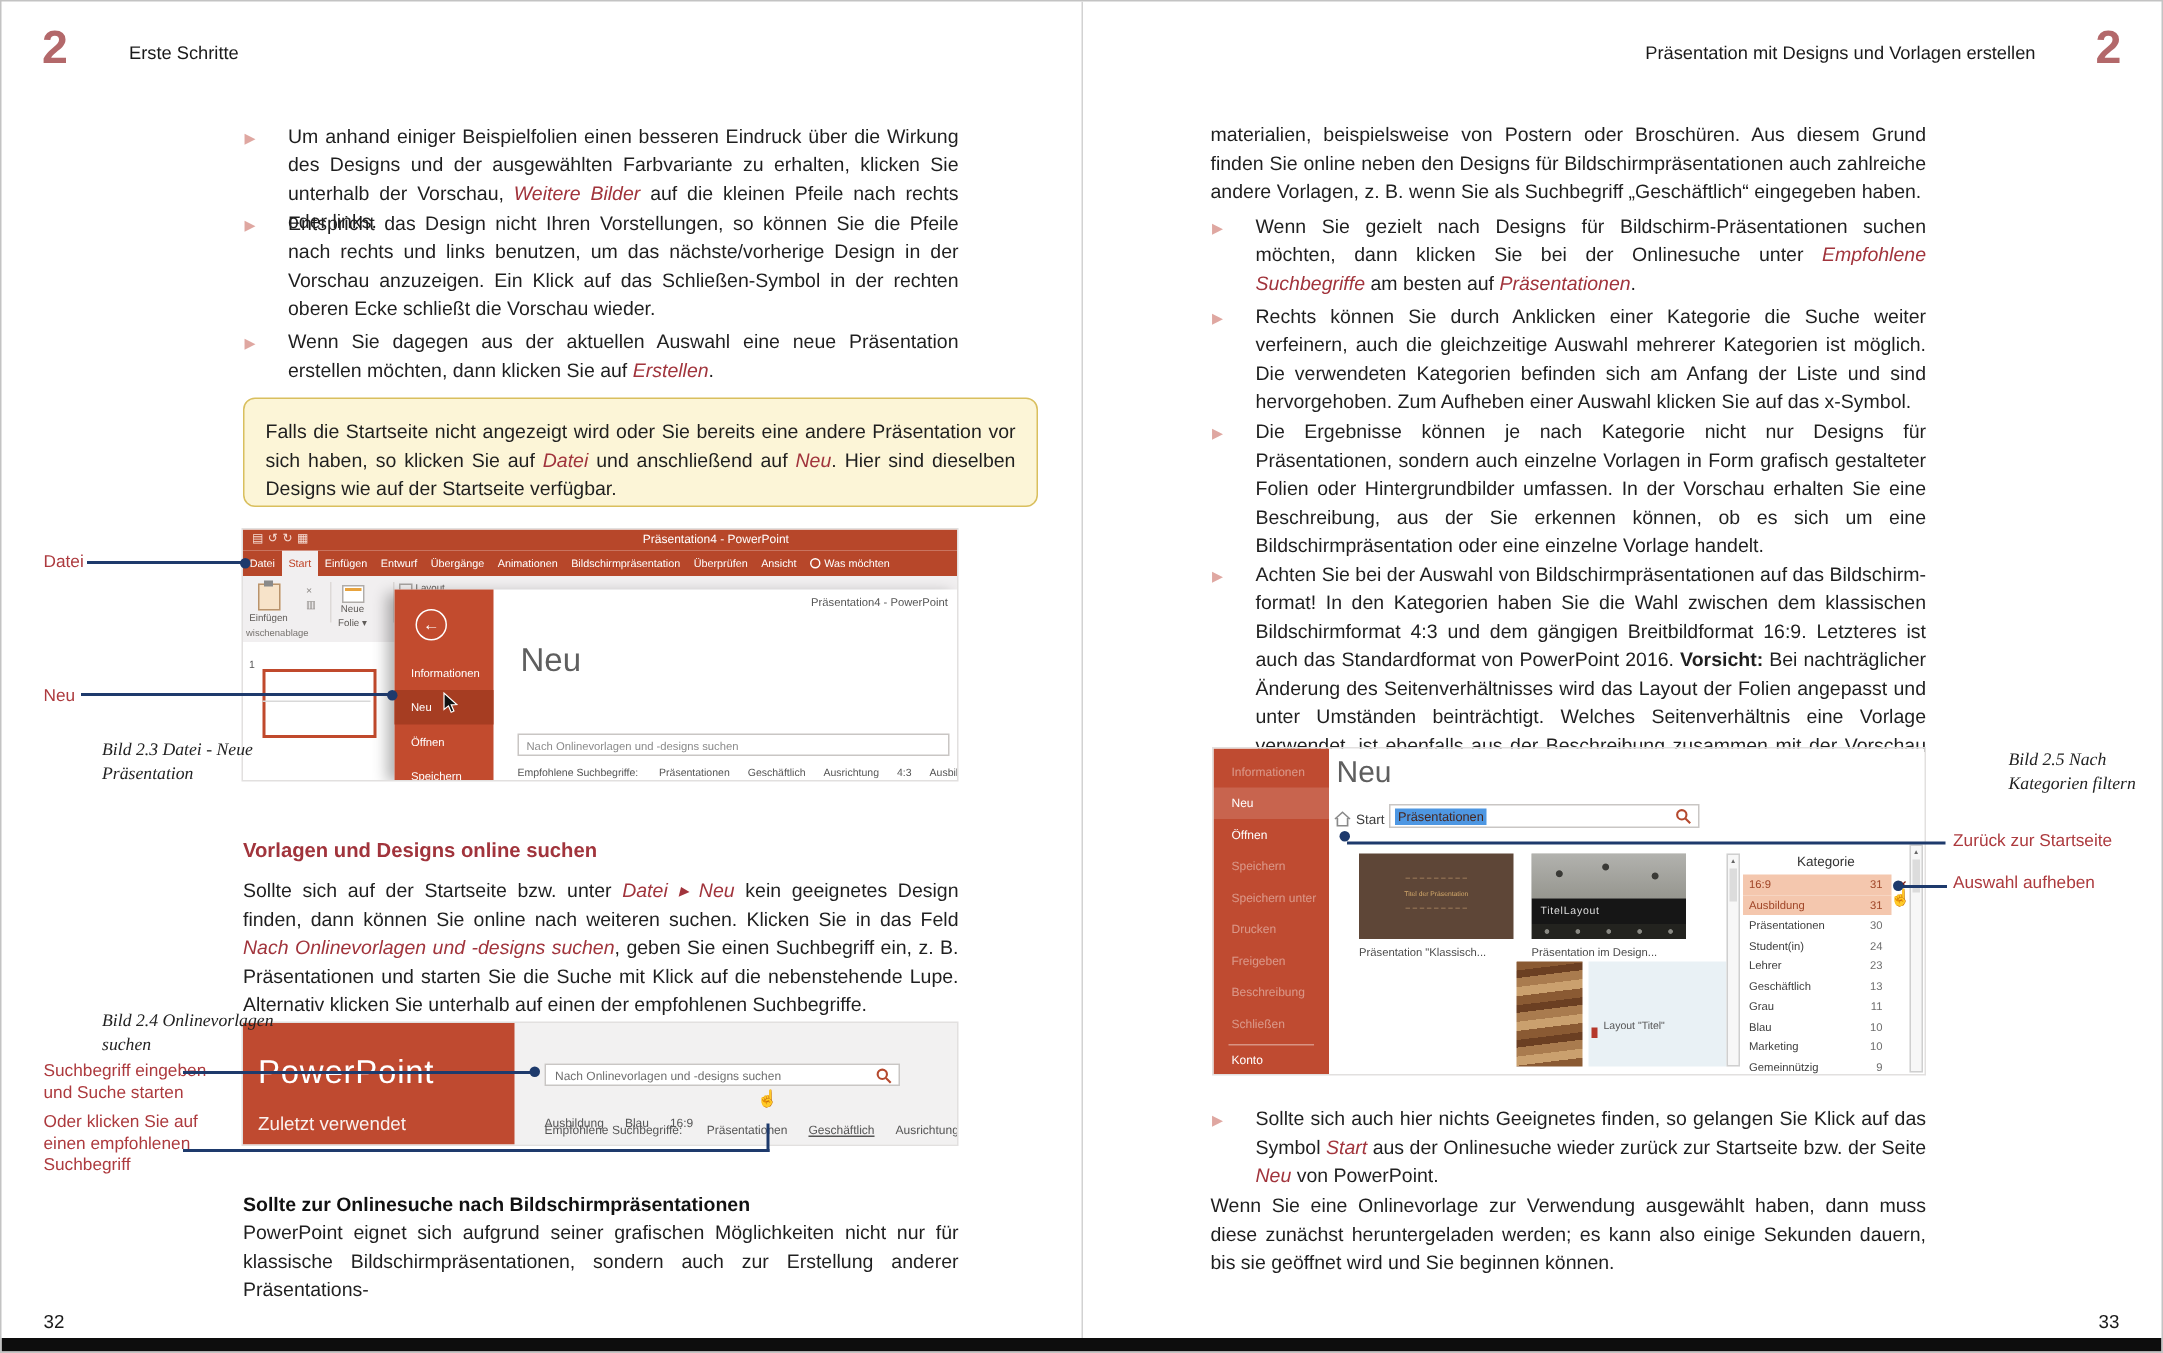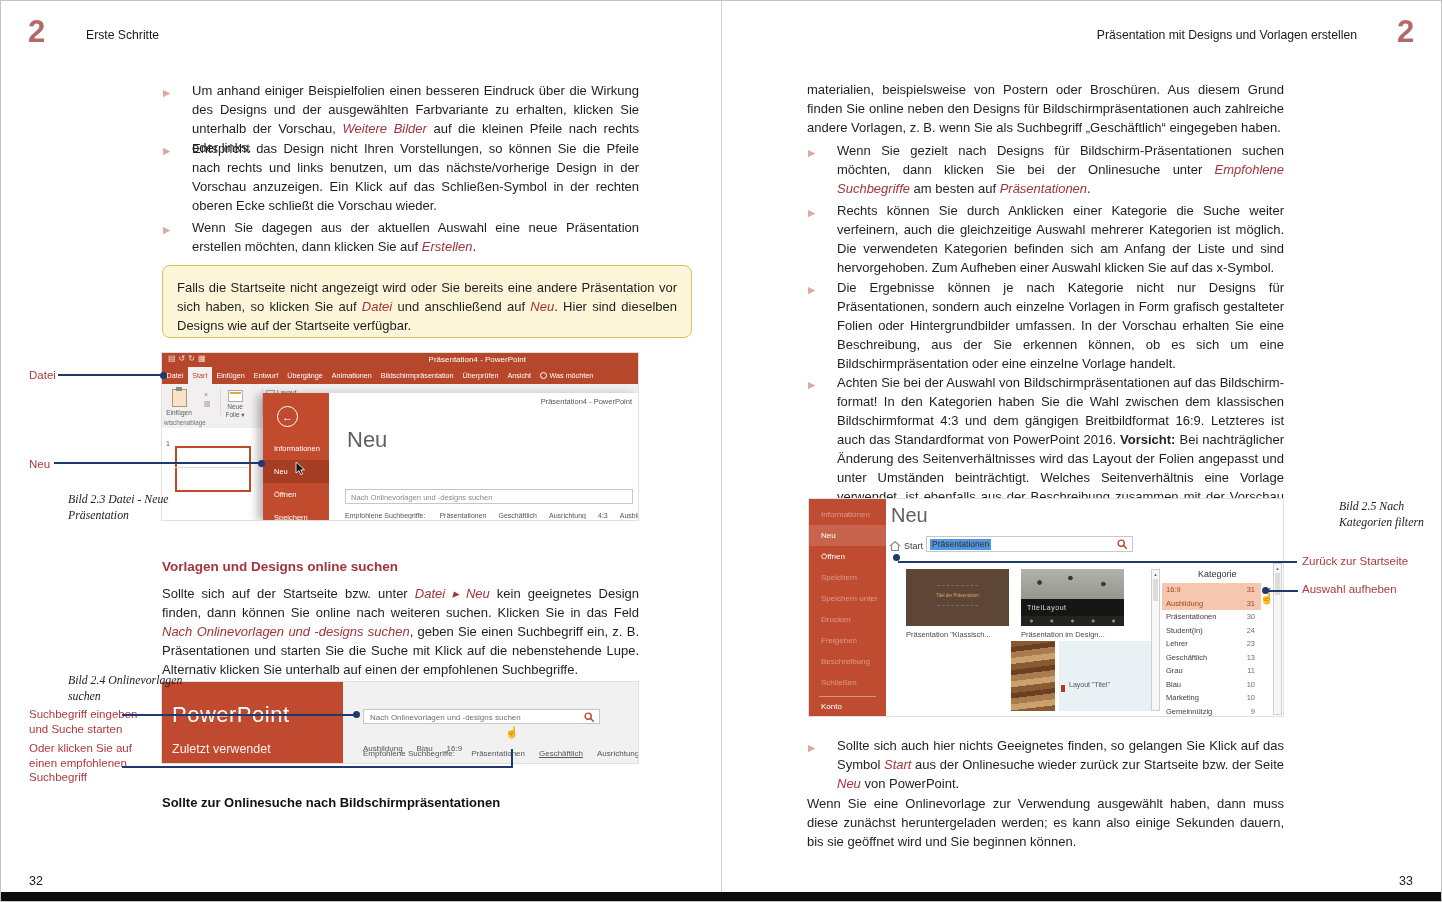--- a/index.html
+++ b/index.html
@@ -305,20 +305,21 @@
 
   <div class="mcap" style="left:28px;top:672px;width:120px;">Bild 2.4 Onlinevorlagen suchen</div>
   <div class="mlabel" style="left:28px;top:706px;width:118px;">Suchbegriff eingeben und Suche starten</div>
   <div class="mlabel" style="left:28px;top:740px;width:118px;">Oder klicken Sie auf einen empfohlenen Suchbegriff</div>
   <div class="cline" style="left:121px;top:713px;width:234px;"></div>
   <div class="cdot" style="left:352px;top:710px;"></div>
   <div class="cline" style="left:121px;top:765px;width:391px;"></div>
   <div class="cvline" style="left:510px;top:748px;height:19px;"></div>
 
   <div class="subhead" style="left:161px;top:794px;">Sollte zur Onlinesuche nach Bildschirmpräsentationen</div>
+  <div class="para" style="left:161px;top:811px;">PowerPoint eignet sich aufgrund seiner grafischen Möglichkeiten nicht nur für klassische Bildschirmpräsentationen, sondern auch zur Erstellung anderer Präsentations-</div>
   <div class="pgnum" id="pg-left">32</div>
 
   <div class="para" style="left:806px;top:79px;">materialien, beispielsweise von Postern oder Broschüren. Aus diesem Grund finden Sie online neben den Designs für Bildschirmpräsentationen auch zahlreiche andere Vorlagen, z. B. wenn Sie als Suchbegriff „Geschäftlich“ eingegeben haben.</div>
   <div class="bullet" style="left:806px;top:140px;">
     <span class="marker">▶</span>
     <span class="btxt"><span>Wenn Sie gezielt nach Designs für Bildschirm-Präsentationen suchen möchten, dann klicken Sie bei der Onlinesuche unter </span><span class="em">Empfohlene Suchbegriffe</span><span> am besten auf </span><span class="em">Präsentationen</span><span>.</span></span>
   </div>
   <div class="bullet" style="left:806px;top:200px;">
     <span class="marker">▶</span>
     <span class="btxt"><span>Rechts können Sie durch Anklicken einer Kategorie die Suche weiter verfeinern, auch die gleichzeitige Auswahl mehrerer Kategorien ist möglich. Die verwende­ten Kategorien befinden sich am Anfang der Liste und sind hervorgehoben. Zum Aufheben einer Auswahl klicken Sie auf das x-Symbol.</span></span>

